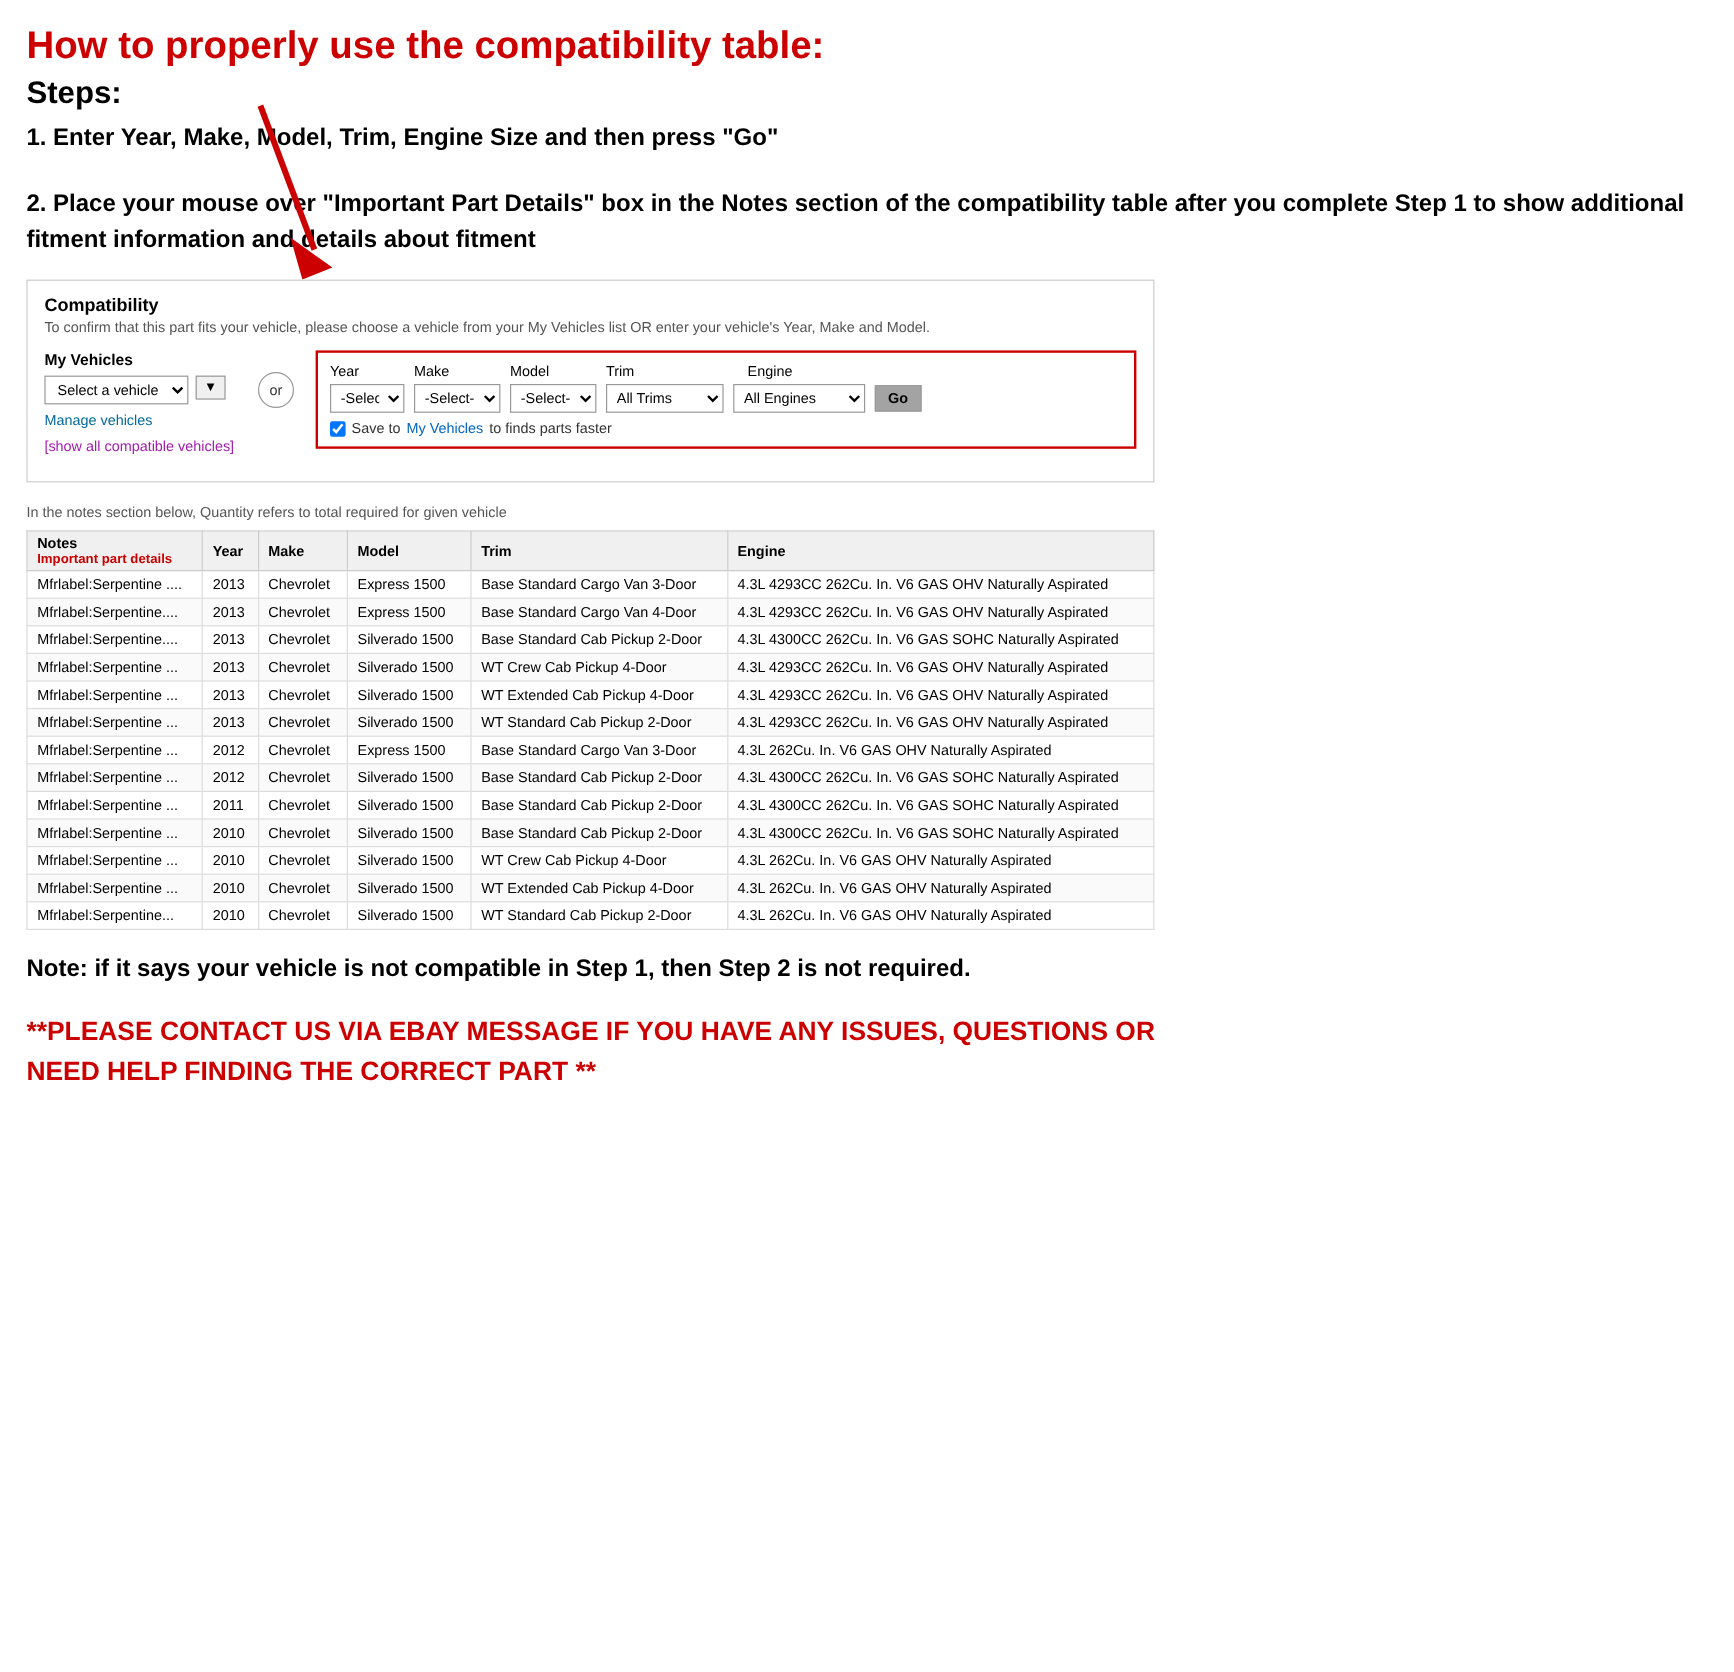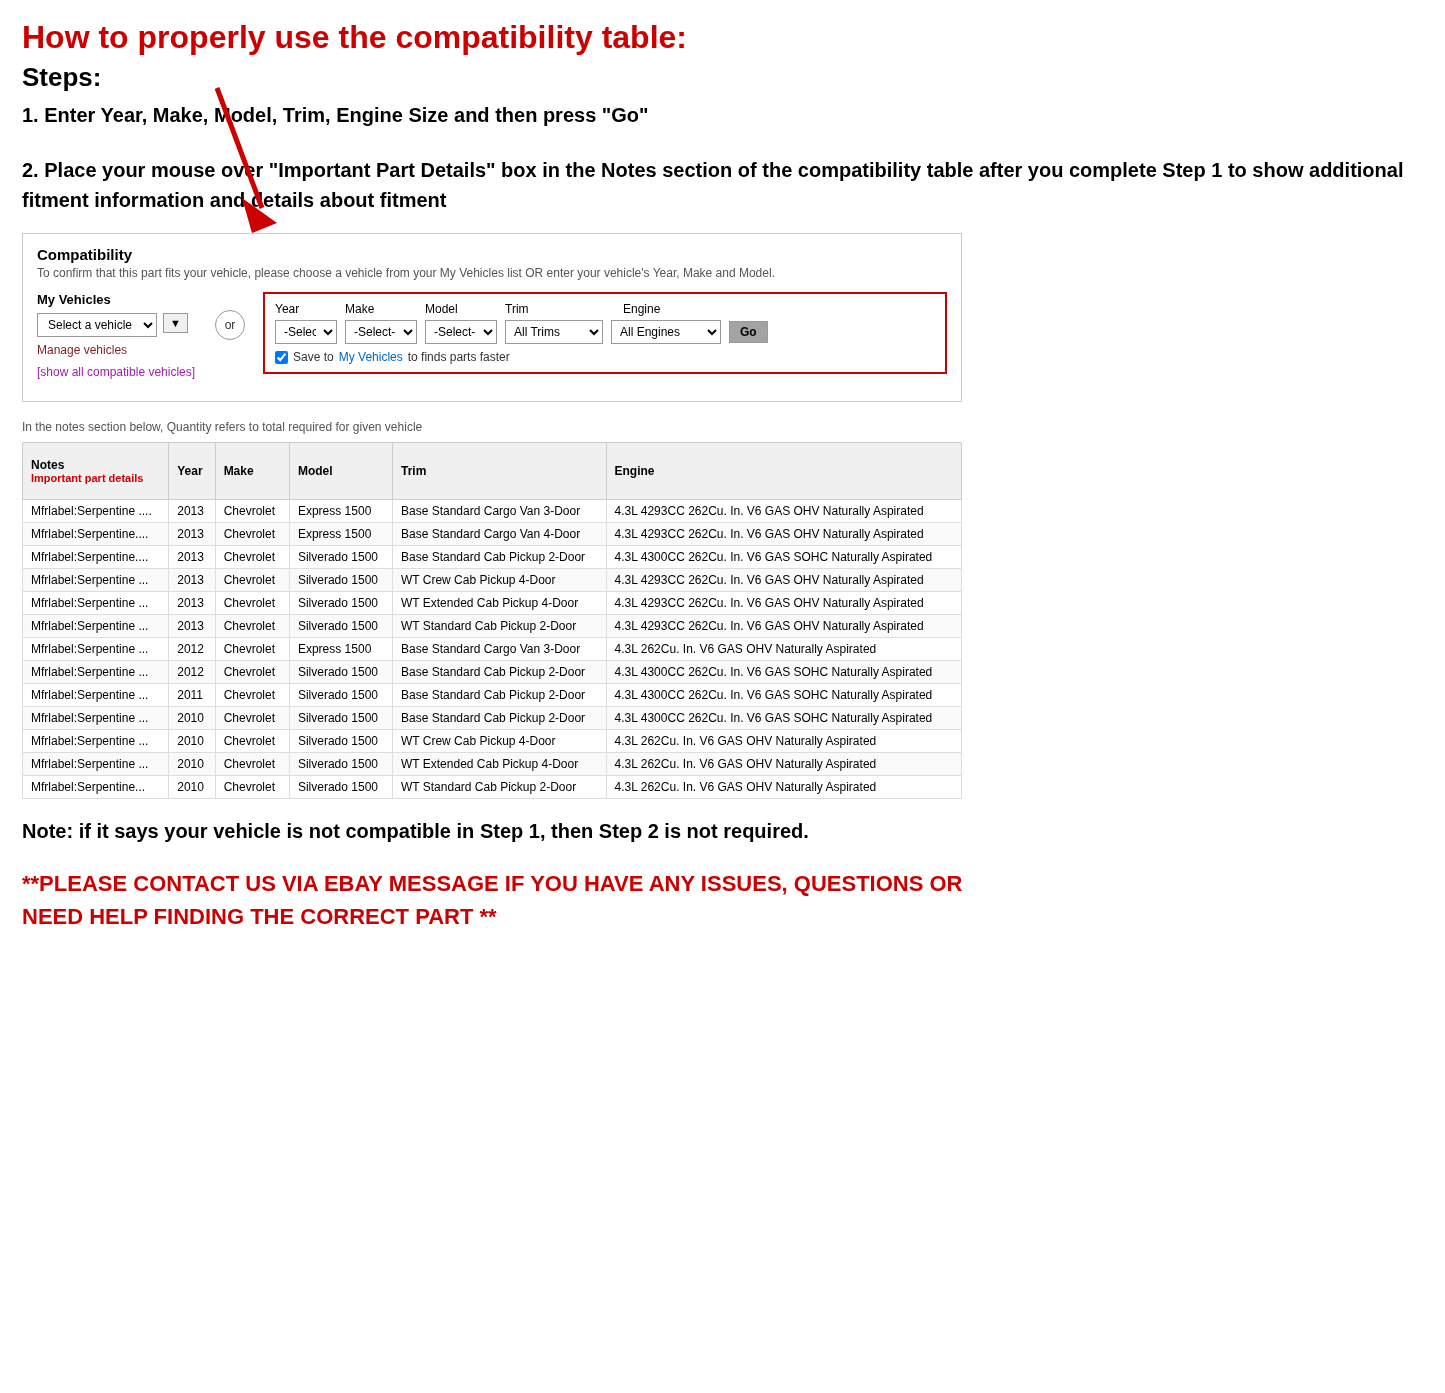--- a/index.html
+++ b/index.html
@@ -100,21 +100,21 @@
 
     .dropdown-arrow {
       border: 1px solid #999;
       padding: 3px 6px;
       background: #f0f0f0;
       font-size: 11px;
       cursor: pointer;
     }
 
     .manage-vehicles-link {
-      color: #7f1d1d;
+      color: #0369a1;
       font-size: 12px;
       text-decoration: none;
       display: block;
       margin-bottom: 6px;
     }
 
     .show-all-link {
       color: #a21caf;
       font-size: 12px;
       text-decoration: none;
@@ -217,21 +217,21 @@
     .compat-table {
       width: 100%;
       max-width: 940px;
       border-collapse: collapse;
       font-size: 12px;
     }
 
     .compat-table th {
       background: #f0f0f0;
       border: 1px solid #ccc;
-      padding: 15px 8px;
+      padding: 3px 8px;
       text-align: left;
       font-size: 12px;
       font-weight: bold;
     }
 
     .compat-table td {
       border: 1px solid #ddd;
       padding: 4px 8px;
       font-size: 12px;
       color: #000;

